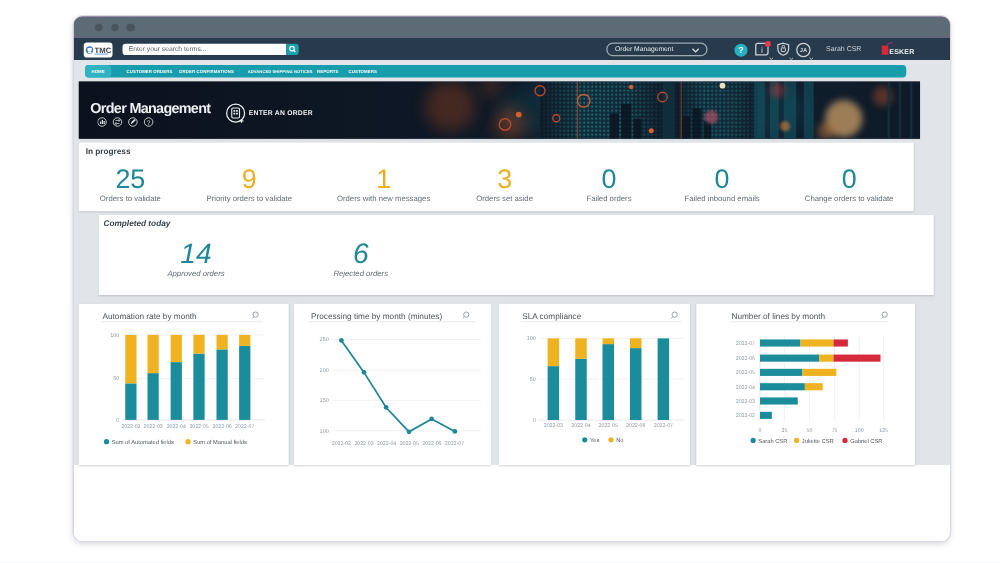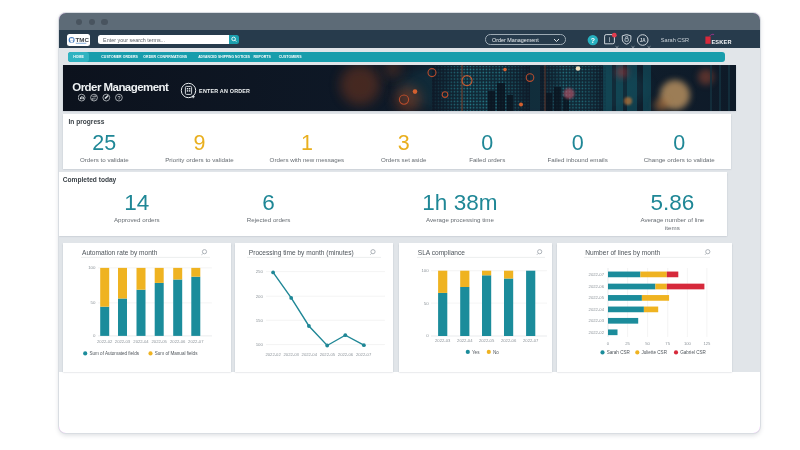--- a/index.html
+++ b/index.html
@@ -242,37 +242,29 @@
       <div class="kpi" style="left:514.7px; top:19.1px;">
           <div class="kpinum teal">0</div>
           <div class="kpilab">Failed inbound emails</div>
         </div>
       <div class="kpi" style="left:616.3px; top:19.1px;">
           <div class="kpinum teal">0</div>
           <div class="kpilab">Change orders to validate</div>
         </div>
     </div>
 
-    <div class="card" id="completed" style="left:0; top:124.3px; width:668px; height:64.2px;">
+    <div class="card" id="completed" style="left:20px; top:124.3px; width:668px; height:64.2px;font-style:italic;">
       <div class="sechead" style="left:3.8px; top:3.6px;">Completed today</div>
       <div class="kpi" style="left:77.8px; top:20px;">
           <div class="kpinum2 teal">14</div>
           <div class="kpilab">Approved orders</div>
         </div>
       <div class="kpi" style="left:209.6px; top:20px;">
           <div class="kpinum2 teal">6</div>
           <div class="kpilab">Rejected orders</div>
-        </div>
-      <div class="kpi" style="left:400.9px; top:20px;">
-          <div class="kpinum2 teal">1h 38m</div>
-          <div class="kpilab">Average processing time</div>
-        </div>
-      <div class="kpi" style="left:613.4px; top:20px;">
-          <div class="kpinum2 teal">5.86</div>
-          <div class="kpilab" style="width:67px; margin-left:auto; margin-right:auto; white-space:normal;">Average number of line items</div>
         </div>
     </div>
 
     <div class="card" id="c1" style="left:4px; top:195.1px; width:167.5px; height:128.9px;">
       <svg width="167.5" height="128.9" viewBox="0 0 167.5 128.9" style="position:absolute;left:0;top:0;">
         <text x="19" y="12.3" font-size="6.6" fill="#4e555b" font-family="Liberation Sans">Automation rate by month</text>
         <g fill="none" stroke="#9aa1a8" stroke-width="0.8">
           <circle cx="141.5" cy="8.7" r="2.1"></circle>
             <line x1="140" y1="10.5" x2="138.8" y2="11.7"></line>
         </g>

